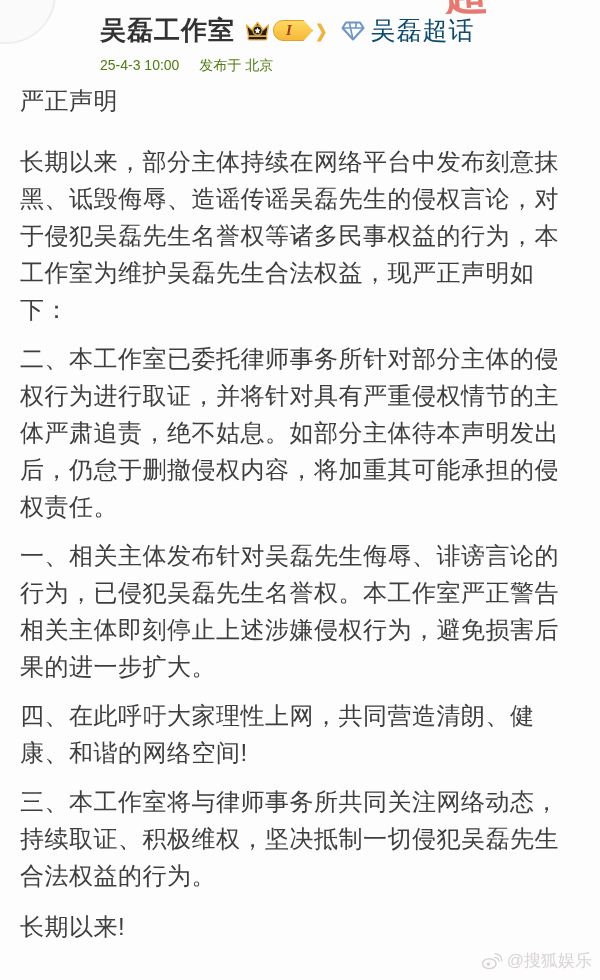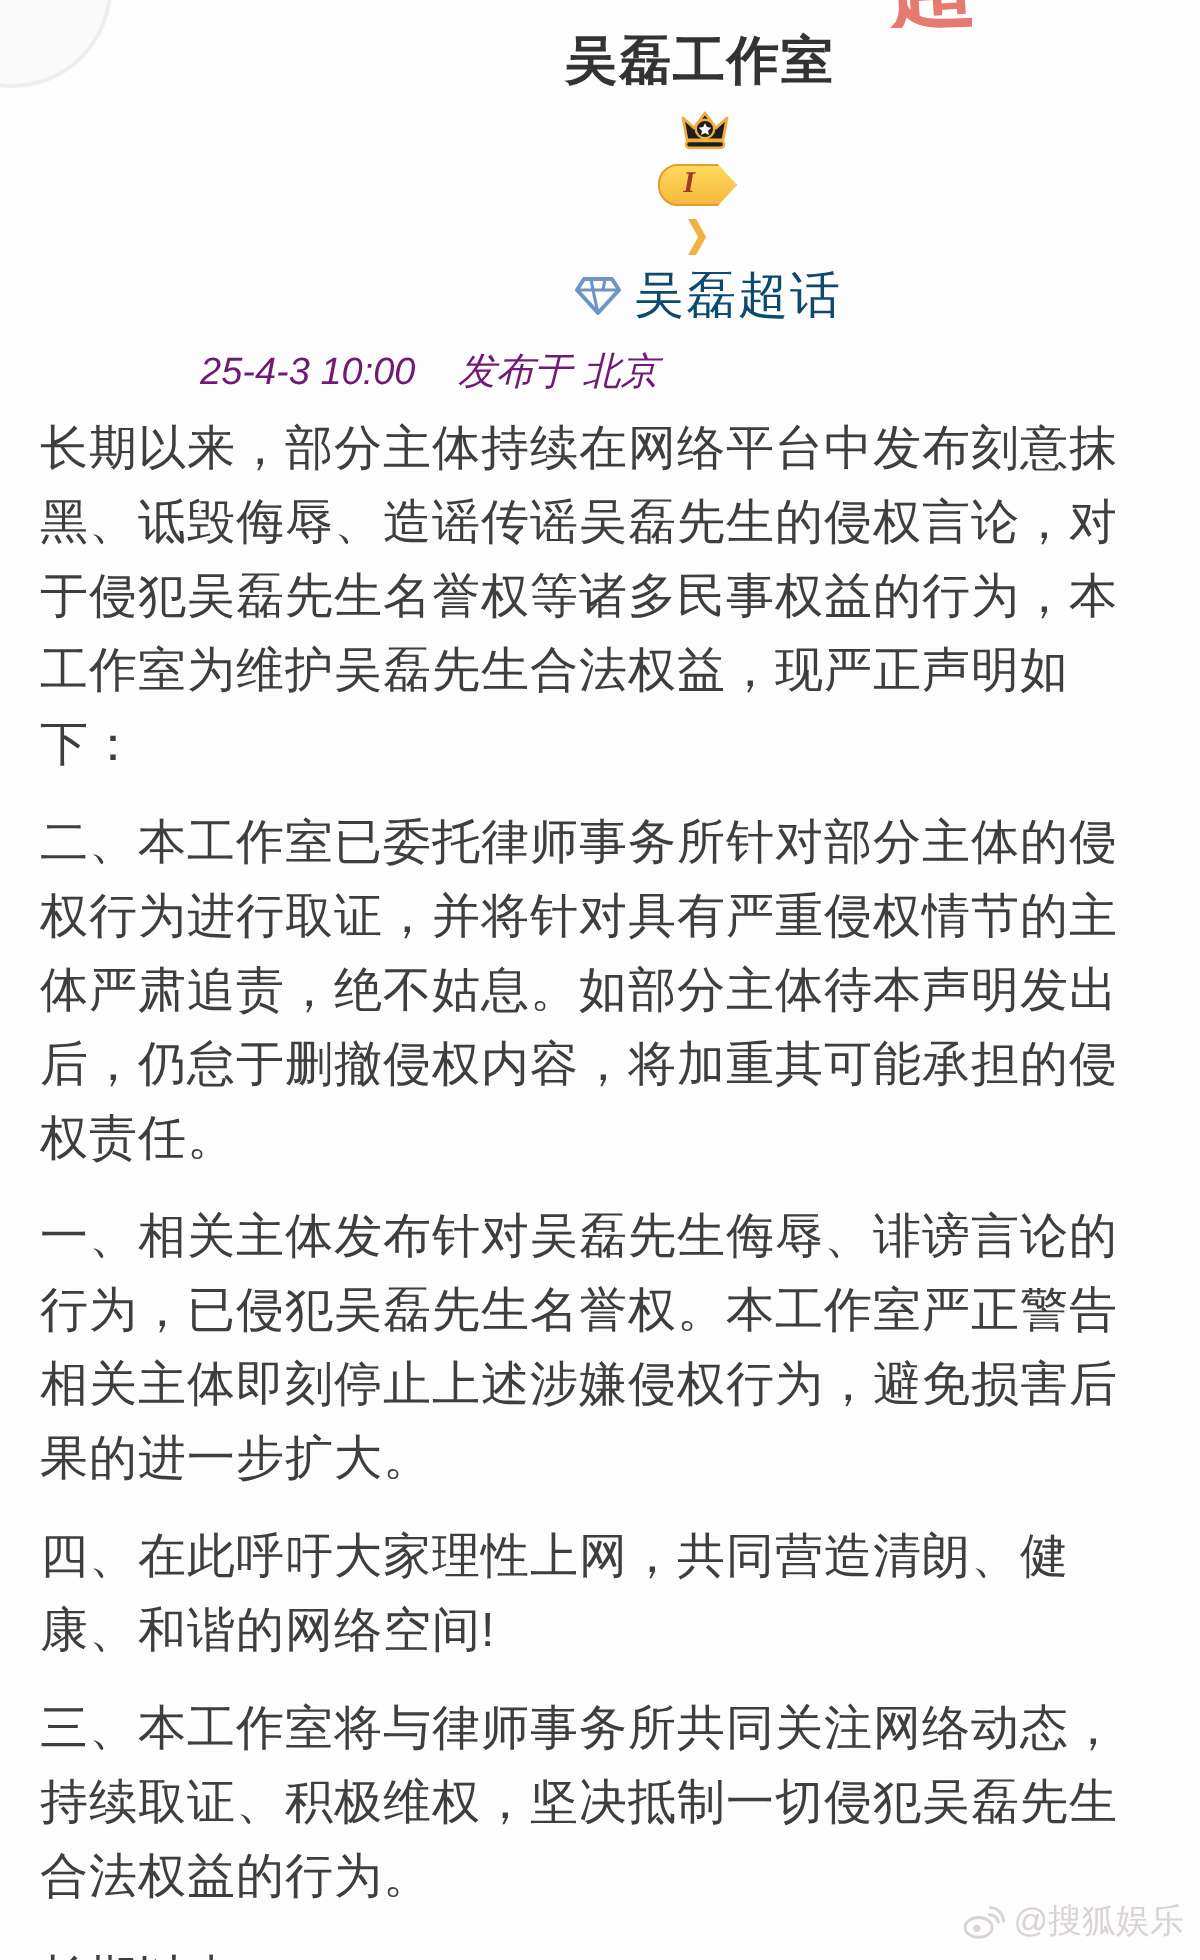--- a/index.html
+++ b/index.html
@@ -27,21 +27,20 @@
     width: 100px;
     height: 100px;
     border-radius: 50%;
     border: 2px solid #efeeec;
     background: #fbfafa;
   }
   .author-row {
     display: flex;
     align-items: center;
     gap: 5px;
-    flex-direction: column;
   }
   .author-name {
     font-size: 26px;
     font-weight: 600;
     color: #333333;
     letter-spacing: 1px;
     cursor: pointer;
   }
   .crown { width: 27px; height: 24px; margin-left: 4px; flex: 0 0 auto; }
   .level-badge {
@@ -82,23 +81,22 @@
   }
   .supertopic-label {
     font-size: 25px;
     color: #0c4a6e;
     letter-spacing: 1px;
   }
   .gem { width: 24px; height: 22px; flex: 0 0 auto; }
 
   .meta-row {
     margin-top: 9px;
-    font-size: 19px;
-    color: #701a75;
-    font-style: italic;
+    font-size: 14px;
+    color: #4d7c0f;
   }
   .post-source { margin-left: 16px; }
 
   
   .corner-fragment {
     position: absolute;
     top: 0;
     left: 444px;
     width: 42px;
     height: 14px;
@@ -179,20 +177,21 @@
       <span>25-4-3 10:00</span>
       <span class="post-source">发布于 北京</span>
     </div>
   </div>
 
   <div class="corner-fragment">
     <span>超</span>
   </div>
 
   <div class="post-body">
+    <div class="post-title">严正声明</div>
 
     <p>长期以来，部分主体持续在网络平台中发布刻意抹黑、诋毁侮辱、造谣传谣吴磊先生的侵权言论，对于侵犯吴磊先生名誉权等诸多民事权益的行为，本工作室为维护吴磊先生合法权益，现严正声明如下：</p>
     <p>二、本工作室已委托律师事务所针对部分主体的侵权行为进行取证，并将针对具有严重侵权情节的主体严肃追责，绝不姑息。如部分主体待本声明发出后，仍怠于删撤侵权内容，将加重其可能承担的侵权责任。</p>
     <p>一、相关主体发布针对吴磊先生侮辱、诽谤言论的行为，已侵犯吴磊先生名誉权。本工作室严正警告相关主体即刻停止上述涉嫌侵权行为，避免损害后果的进一步扩大。</p>
     <p>四、在此呼吁大家理性上网，共同营造清朗、健康、和谐的网络空间!</p>
     <p>三、本工作室将与律师事务所共同关注网络动态，持续取证、积极维权，坚决抵制一切侵犯吴磊先生合法权益的行为。</p>
     <p class="closing">长期以来!</p>
 
   </div>
 

